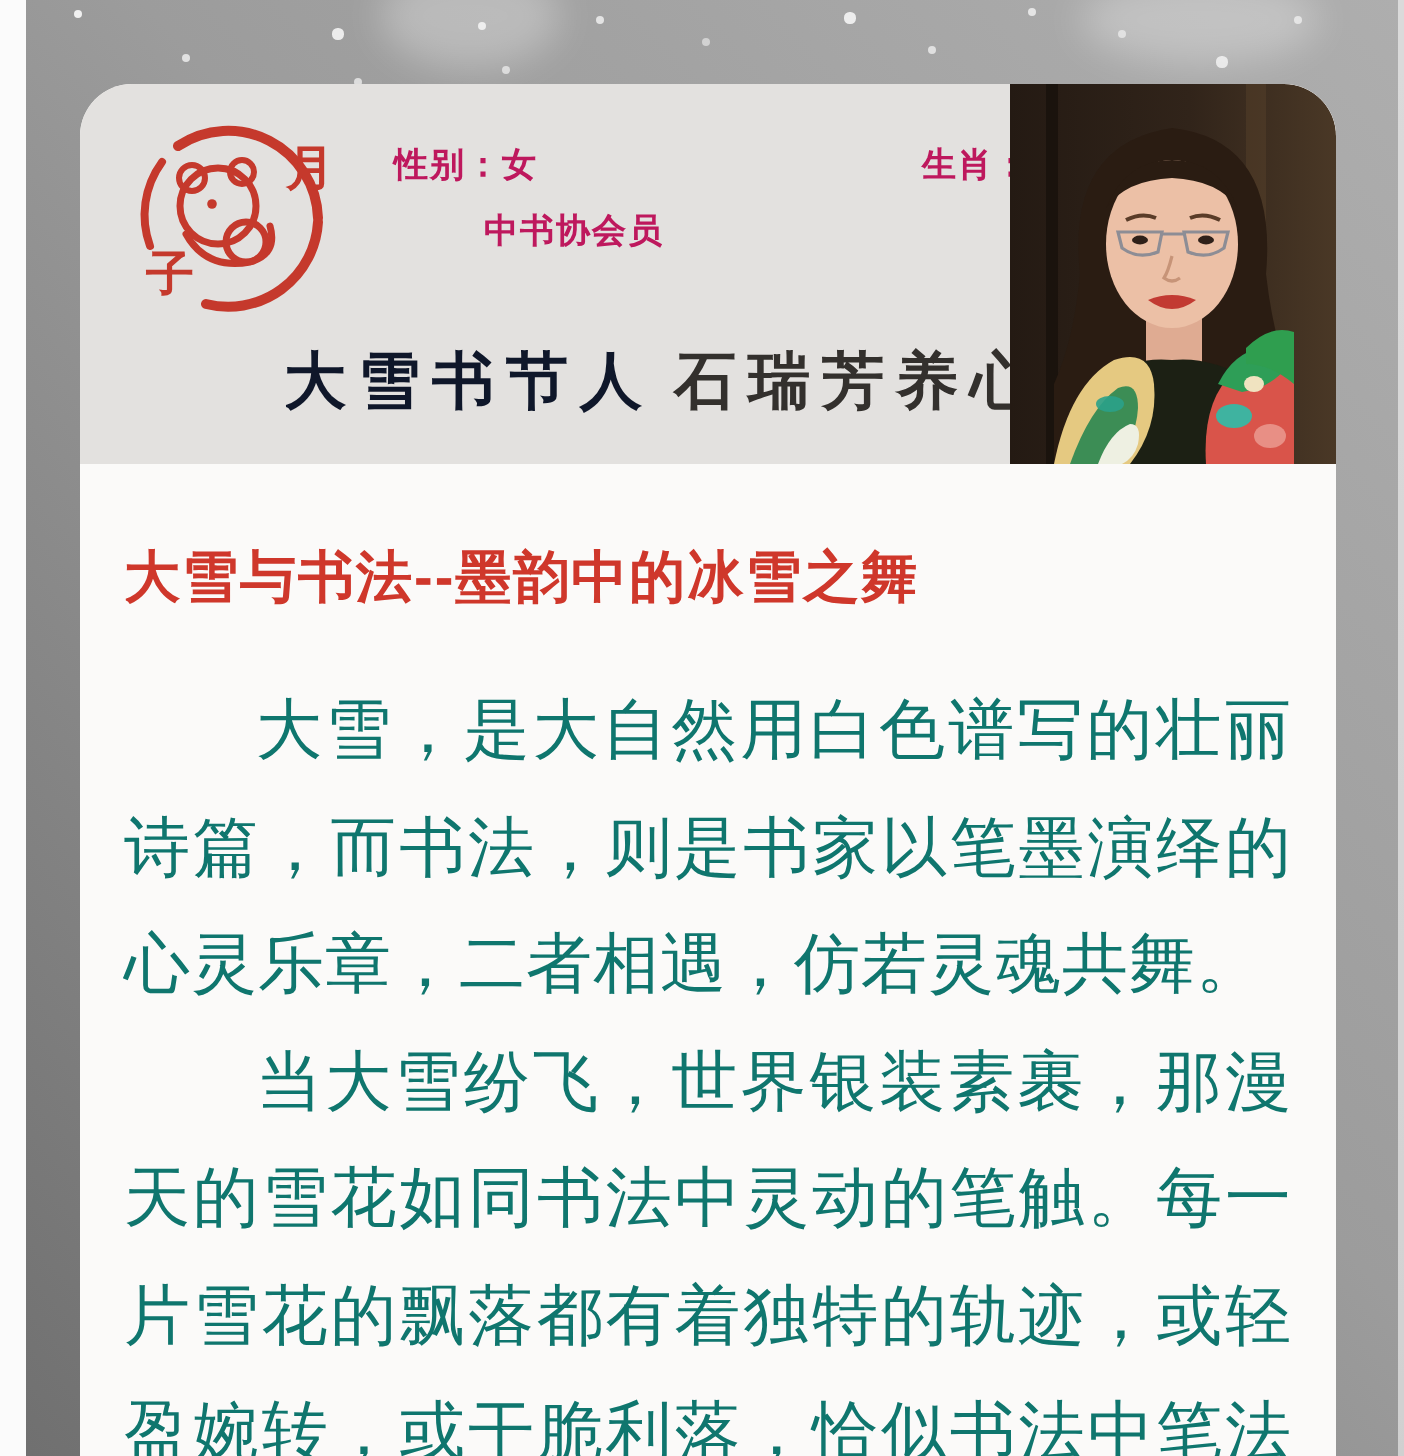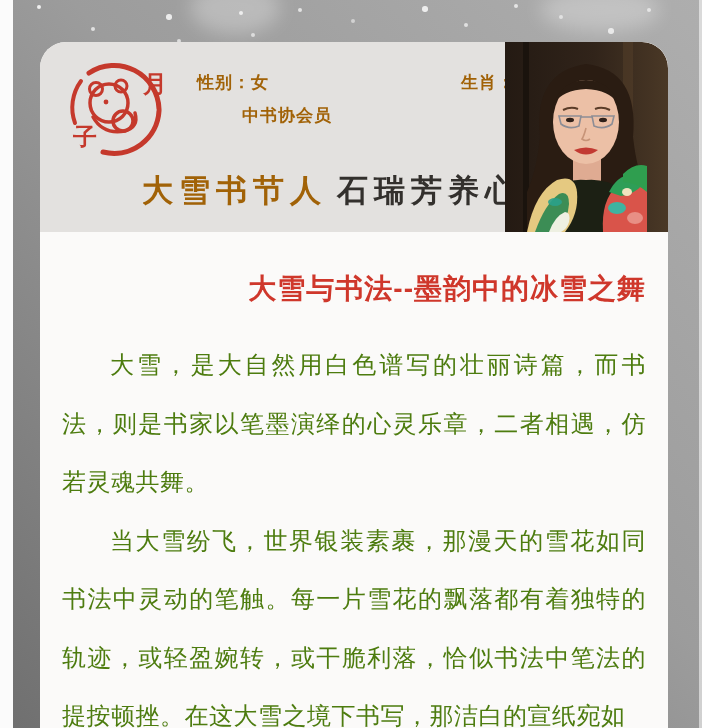--- a/index.html
+++ b/index.html
@@ -65,60 +65,60 @@
     width: 100%; height: 190px;
     background: #e3e1df;
   }
   .seal-logo {
     position: absolute; left: 25px; top: 17px;
     width: 102px; height: 102px;
   }
   .info-grid {
     position: absolute; left: 157px; top: 24px;
     width: 400px;
-    font-size: 17px; font-weight: bold; color: #a16207;
+    font-size: 17px; font-weight: bold; color: #be185d;
     letter-spacing: 1px;
   }
   .info-row { display: flex; height: 33px; align-items: center; }
   .info-cell-left  { width: 210px; text-align: left; }
   .info-cell-right { width: 180px; text-align: center; }
 
   .header-title {
     position: absolute; left: 78px; top: 128px;
     width: 465px;
     text-align: center;
     font-family: "Liberation Serif", "DejaVu Serif", serif;
     font-size: 31px; font-weight: bold;
     letter-spacing: 6px;
     white-space: nowrap;
   }
-  .header-title .title-red  { color: #a16207; margin-right: 10px; }
+  .header-title .title-red  { color: #0f172a; margin-right: 10px; }
   .header-title .title-dark { color: #33302d; }
 
   .portrait {
     position: absolute; right: 0; top: 0;
     width: 163px; height: 190px;
     border-top-right-radius: 26px;
     overflow: hidden;
   }
   .portrait svg { display: block; }
 
   .card-body { padding: 0 22px; }
   .article-heading {
     margin: 36px 0 0;
-    text-align: right;
+    text-align: left;
     font-size: 28px; font-weight: bold;
     line-height: 42px;
     color: #cf372b;
     letter-spacing: 1px;
   }
   .article-text p {
-    font-size: 24px;
+    font-size: 33px;
     line-height: 58.5px;
-    color: #4d7c0f;
+    color: #0f766e;
     text-align: justify;
     text-indent: 2em;
     letter-spacing: 0.5px;
     font-weight: 500;
   }
   .article-text p:first-child { margin-top: 26px; }
 </style>
 </head>
 <body>
 

